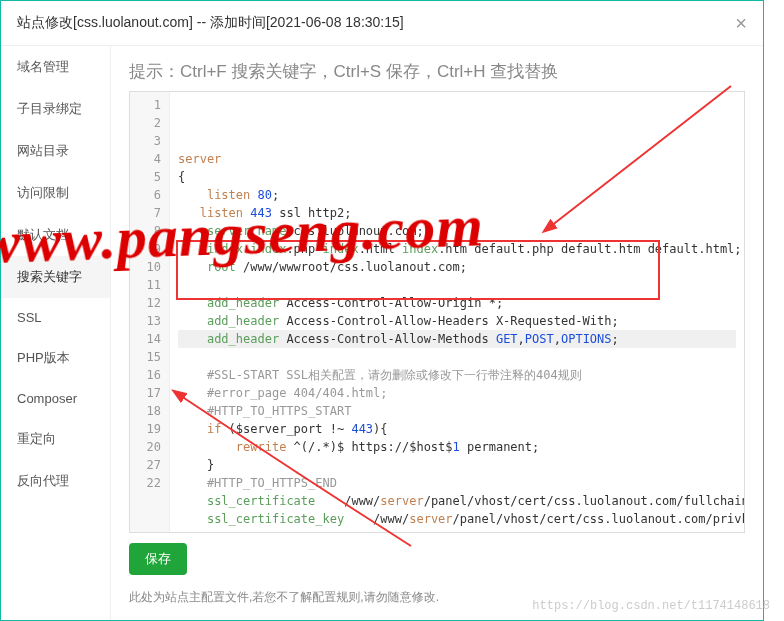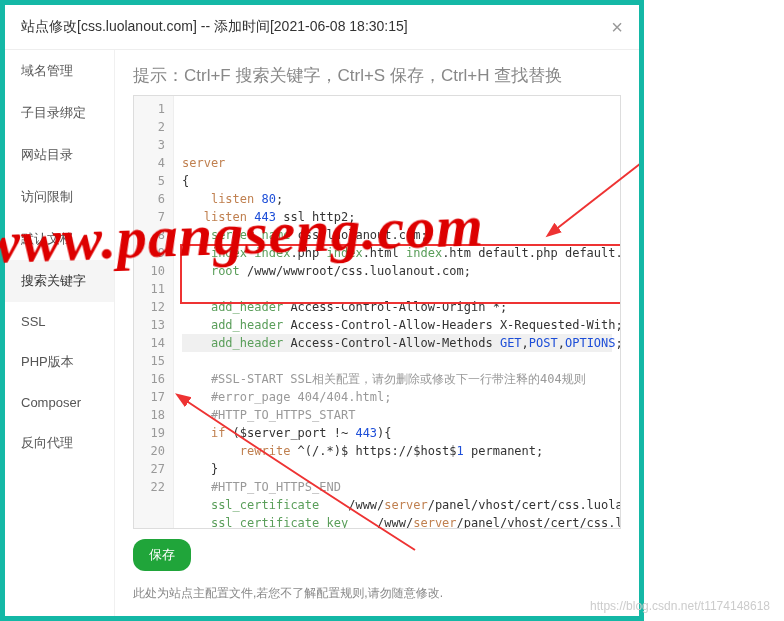--- a/index.html
+++ b/index.html
@@ -1,39 +1,39 @@
 <!DOCTYPE html>
 <html><head>
 <meta charset="utf-8">
 <style>
 * { margin: 0; padding: 0; box-sizing: border-box; }
 body { font-family: "Microsoft YaHei", Arial, sans-serif; font-size: 13px; color: #333; background: #fff; width: 784px; height: 621px; overflow: hidden; position: relative; }
-.modal { width: 644px; height: 621px; display: flex; flex-direction: column; border: 5px solid #14b8a6; }
+.modal { width: 764px; height: 621px; display: flex; flex-direction: column; border: 1px solid #14b8a6; }
 .modal-header { display: flex; justify-content: space-between; align-items: center; padding: 12px 16px; border-bottom: 1px solid #eee; }
 .modal-title { font-size: 14px; color: #333; }
 .close-btn { font-size: 20px; color: #999; cursor: pointer; line-height: 1; }
 .modal-body { flex: 1; display: flex; overflow: hidden; }
 .sidebar { width: 110px; background: #fff; border-right: 1px solid #f0f0f0; overflow-y: auto; }
 .sidebar-item { padding: 12px 16px; cursor: pointer; color: #555; font-size: 13px; }
 .sidebar-item.active { background: #f5f5f5; color: #333; font-weight: 500; }
 .main { flex: 1; padding: 14px 18px; overflow: hidden; display: flex; flex-direction: column; position: relative; }
 .hint { color: #888; font-size: 17px; margin-bottom: 8px; }
 .editor { flex: 1; border: 1px solid #ddd; display: flex; font-family: Consolas, Monaco, monospace; font-size: 12px; overflow: hidden; background: #fff; position: relative; }
 .gutter { width: 40px; background: #f7f7f7; text-align: right; padding: 4px 8px 4px 0; color: #999; line-height: 18px; border-right: 1px solid #eee; user-select: none; }
 .code { flex: 1; padding: 4px 8px; line-height: 18px; white-space: pre; overflow: auto; position: relative; }
 .code-line { height: 18px; }
 .code-line.hl { background: #f0f0f0; }
 .kw { color: #c08050; }
 .kw2 { color: #5a9e5a; }
 .num { color: #1d4ed8; }
 .cmt { color: #999; }
-.save-btn { background: #20a53a; color: #fff; border: none; padding: 7px 16px; font-size: 13px; margin-top: 10px; cursor: pointer; border-radius: 12px; align-self: flex-start; }
+.save-btn { background: #20a53a; color: #fff; border: none; padding: 7px 16px; font-size: 13px; margin-top: 10px; cursor: pointer; border-radius: 4px; align-self: flex-start; }
 .note { color: #888; font-size: 12px; margin-top: 14px; }
 .watermark { position: absolute; top: 200px; left: -20px; font-size: 60px; font-weight: bold; font-style: italic; color: #d00; font-family: Georgia, serif; pointer-events: none; z-index: 5; transform: rotate(-2deg); letter-spacing: 1px; }
-.watermark2 { position: absolute; bottom: 8px; right: 14px; color: #ccc; font-size: 12px; pointer-events: none; }
+.watermark2 { position: absolute; bottom: 8px; right: 14px; color: #ccc; font-size: 12px; pointer-events: none; font-family: Liberation Mono, monospace; }
 .highlight-box { position: absolute; border: 2px solid #e33; pointer-events: none; z-index: 3; }
 .arrow { position: absolute; pointer-events: none; z-index: 4; }
 </style>
 </head>
 <body>
 
 <div class="modal">
   <div class="modal-header">
     <span class="modal-title">站点修改[css.luolanout.com] -- 添加时间[2021-06-08 18:30:15]</span>
     <span class="close-btn">×</span>
@@ -42,20 +42,21 @@
     <div class="sidebar" id="sidebar">
         <div class="sidebar-item">域名管理</div>
         <div class="sidebar-item">子目录绑定</div>
         <div class="sidebar-item">网站目录</div>
         <div class="sidebar-item">访问限制</div>
         <div class="sidebar-item">默认文档</div>
         <div class="sidebar-item active">搜索关键字</div>
         <div class="sidebar-item">SSL</div>
         <div class="sidebar-item">PHP版本</div>
         <div class="sidebar-item">Composer</div>
+        <div class="sidebar-item">重定向</div>
         <div class="sidebar-item">反向代理</div>
       </div>
     <div class="main">
       <div class="hint">提示：Ctrl+F 搜索关键字，Ctrl+S 保存，Ctrl+H 查找替换</div>
       <div class="editor">
         <div class="gutter" id="gutter">
             <div>1</div>
             <div>2</div>
             <div>3</div>
             <div>4</div>

